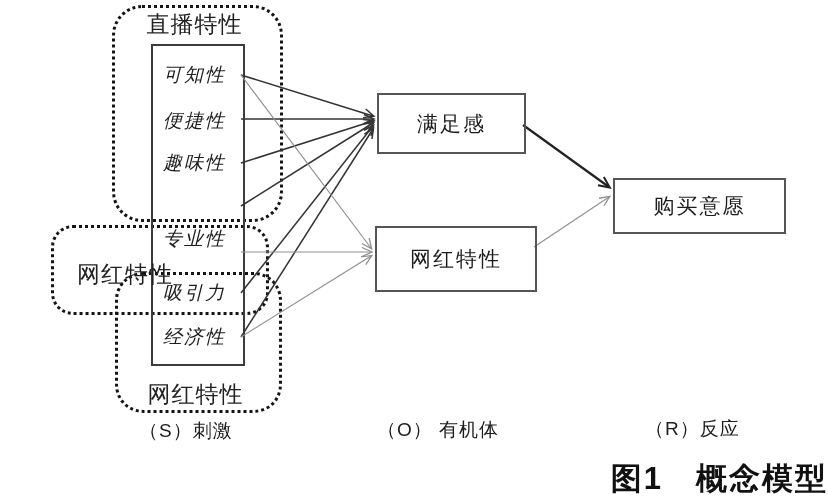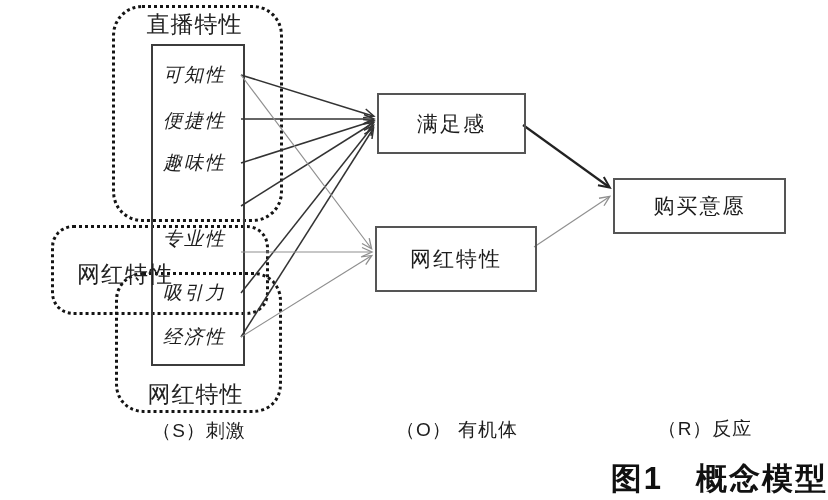--- a/index.html
+++ b/index.html
@@ -21,21 +21,21 @@
   }
   .item-label{
     position:absolute;left:163px;height:26px;line-height:26px;
     font-size:19px;letter-spacing:2px;color:#1c1c1c;white-space:nowrap;font-style:italic;
   }
   .group-label{
     position:absolute;font-size:23px;letter-spacing:1px;color:#222222;white-space:nowrap;
   }
   .sor-label{
     position:absolute;font-size:19px;letter-spacing:1px;color:#1c1c1c;
-    text-align:center;white-space:nowrap;
+    white-space:nowrap;
   }
   .caption{
     position:absolute;left:0;right:0;top:458px;text-align:right;
     font-size:31px;font-weight:bold;letter-spacing:2px;color:#111111;white-space:nowrap;
   }
   svg.connectors{position:absolute;left:0;top:0;pointer-events:none;}
 </style>
 </head>
 <body>
 

